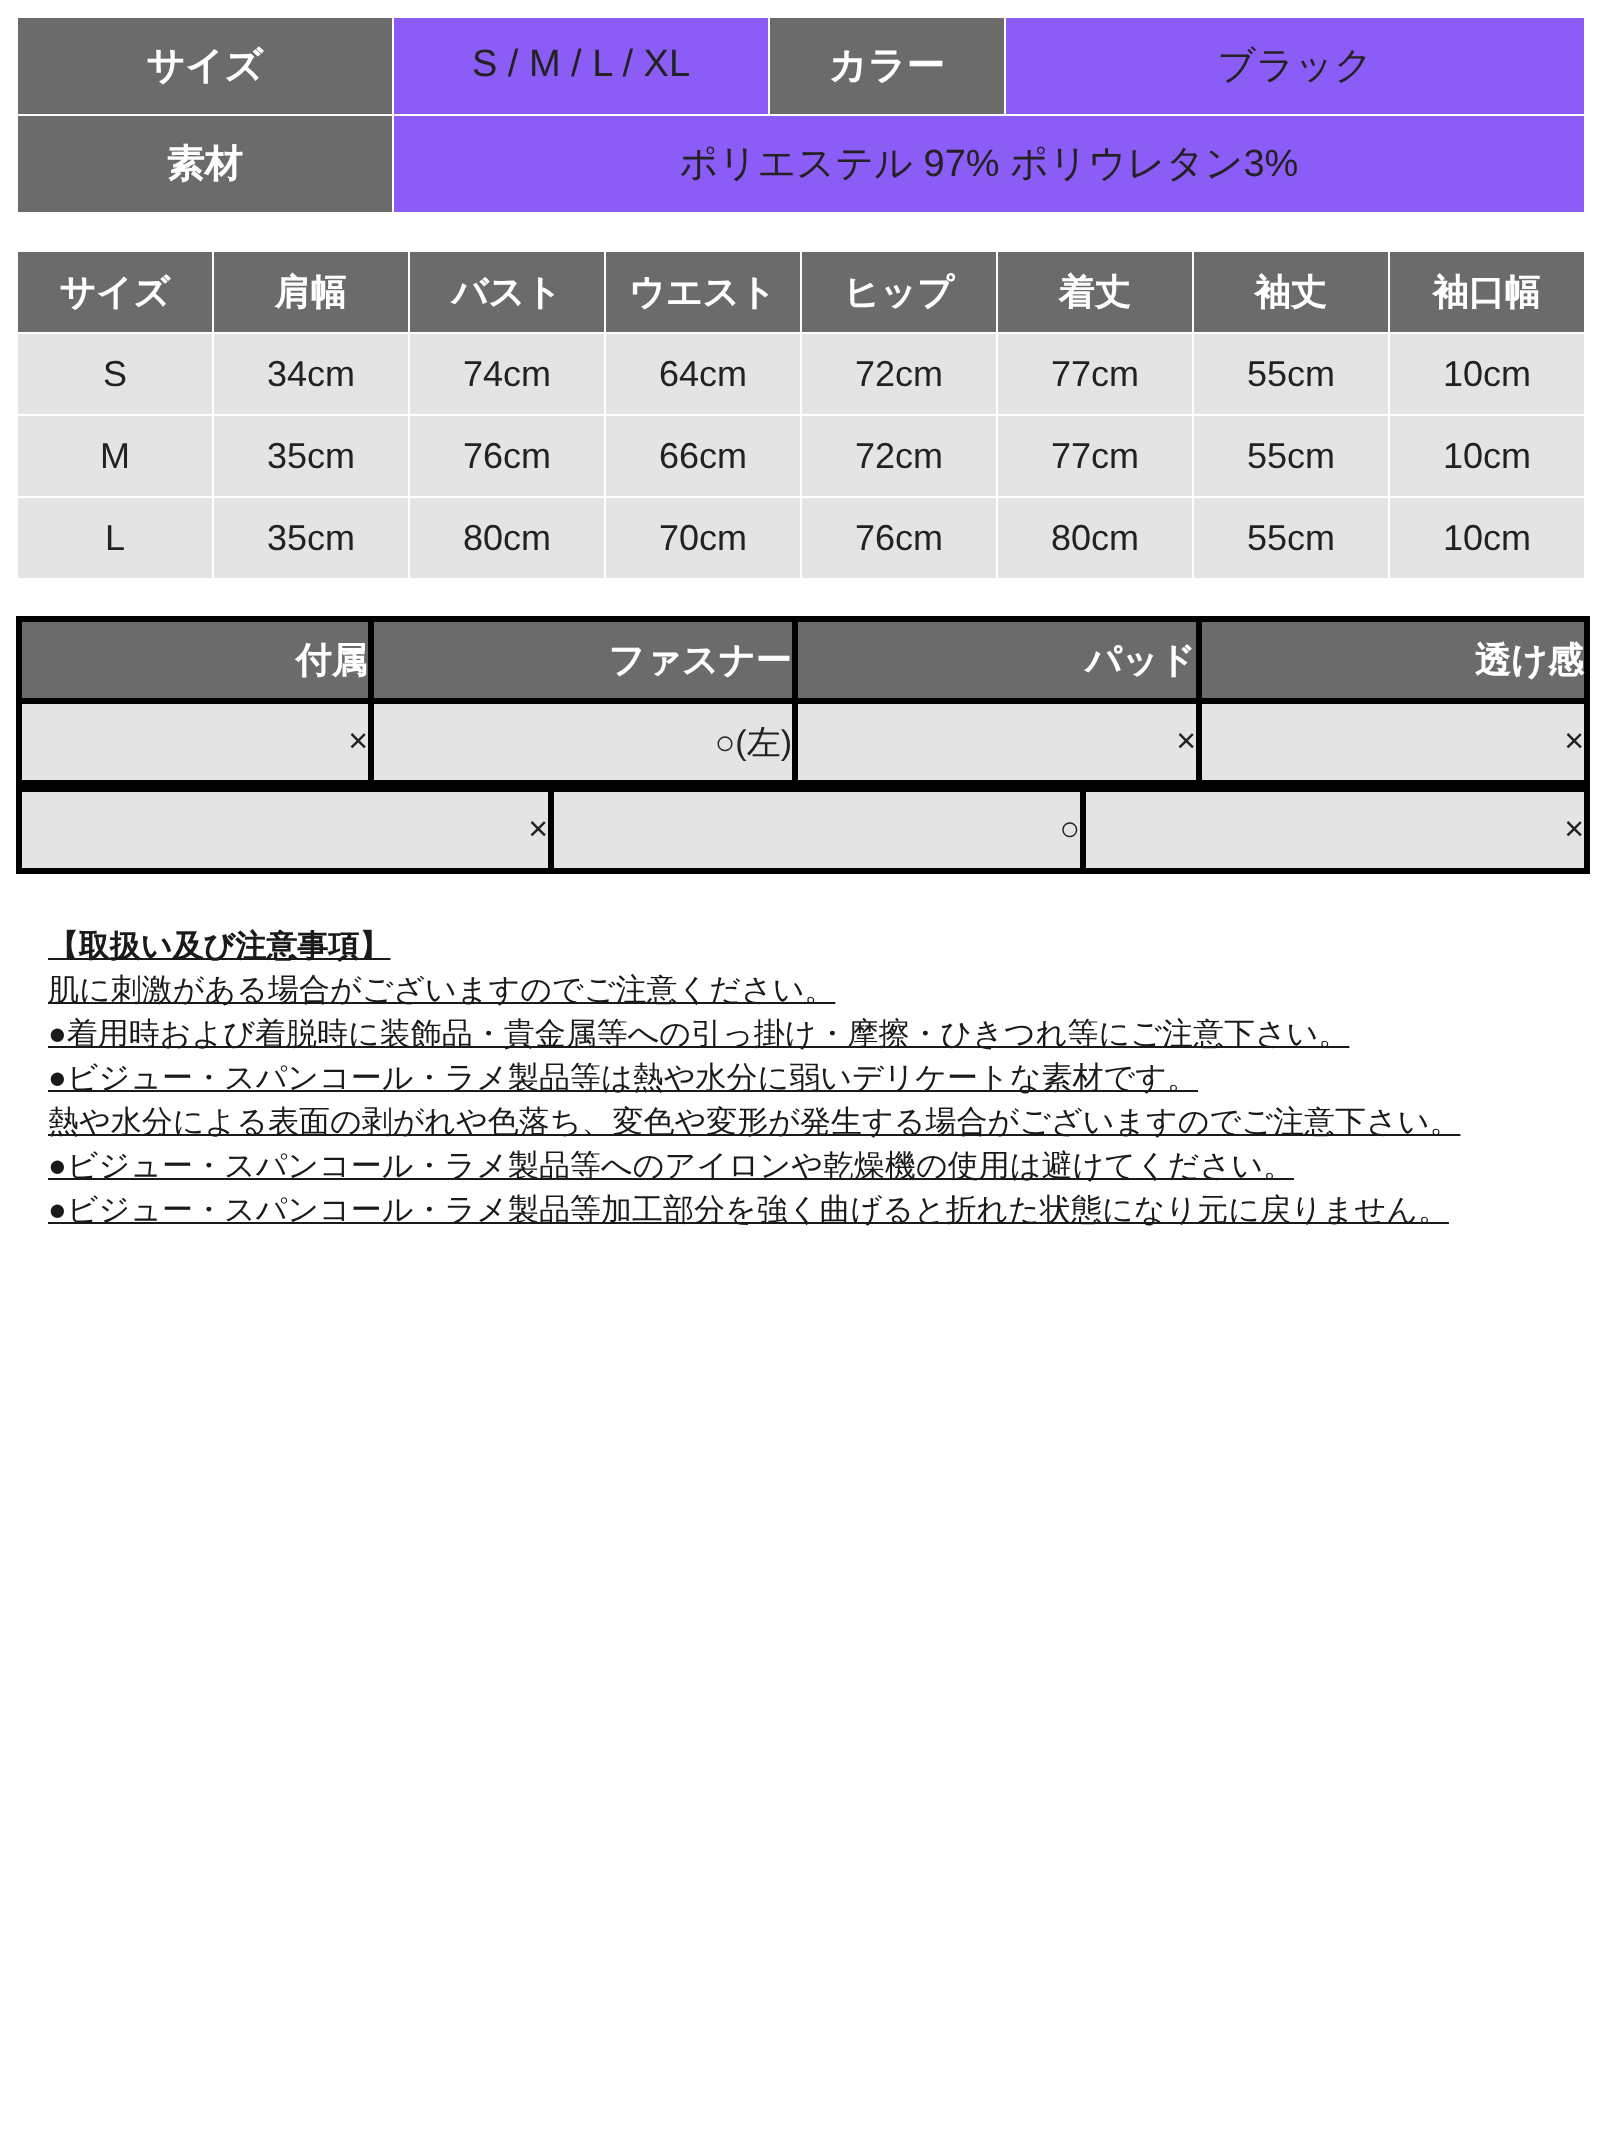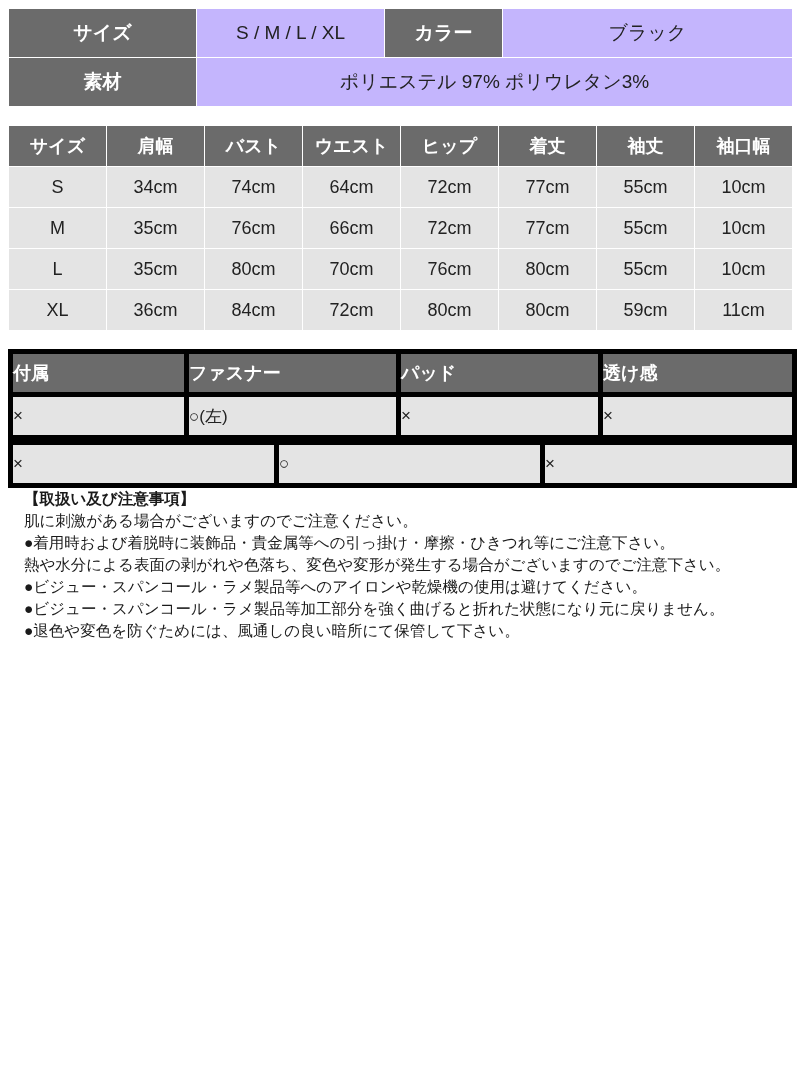--- a/index.html
+++ b/index.html
@@ -32,21 +32,21 @@
     text-align: center;
     font-size: 19px;
     vertical-align: middle;
   }
   .hdr {
     background: #6b6b6b;
     color: #ffffff;
     font-weight: bold;
   }
   .val {
-    background: #c4b5fd;
+    background: #8b5cf6;
     color: #222222;
   }
   .size-table {
     margin-top: 18px;
   }
   .size-table td, .size-table th {
     border: 1px solid #ffffff;
     height: 40px;
     text-align: center;
     font-size: 18px;
@@ -60,42 +60,44 @@
     font-size: 18px;
   }
   .size-table td {
     background: #e4e4e4;
     color: #222222;
   }
   .spec-table {
     margin-top: 18px;
   }
   .spec-table td {
-    border: 5px solid #000000;
+    border: 3px solid #000000;
     height: 38px;
-    text-align: left;
+    text-align: right;
     font-size: 18px;
     vertical-align: middle;
     padding: 0;
   }
   .spec-table td.hdr {
     background: #6b6b6b;
     color: #ffffff;
     font-weight: bold;
   }
   .spec-table td.val {
     background: #e4e4e4;
     color: #222222;
     font-size: 17px;
   }
   .notes {
+    margin-top: 26px;
     padding-left: 16px;
     font-size: 15.5px;
     line-height: 1.42;
     color: #1a1a1a;
+    text-decoration: underline;
   }
   .notes .line {
     white-space: nowrap;
   }
   .notes .title {
     font-weight: bold;
   }
 </style>
 </head>
 <body>
@@ -170,30 +172,20 @@
       <tr>
         <td>L</td>
         <td>35cm</td>
         <td>80cm</td>
         <td>70cm</td>
         <td>76cm</td>
         <td>80cm</td>
         <td>55cm</td>
         <td>10cm</td>
       </tr>
-      <tr>
-        <td>XL</td>
-        <td>36cm</td>
-        <td>84cm</td>
-        <td>72cm</td>
-        <td>80cm</td>
-        <td>80cm</td>
-        <td>59cm</td>
-        <td>11cm</td>
-      </tr>
     </tbody>
   </table>
 
   <table class="spec-table">
     <colgroup>
       <col style="width:176px">
         <col style="width:212px">
         <col style="width:202px">
         <col style="width:194px">
     </colgroup>
@@ -225,19 +217,19 @@
         <td class="val">○</td>
         <td class="val">×</td>
       </tr>
     </tbody>
   </table>
 
   <div class="notes">
     <div class="line title">【取扱い及び注意事項】</div>
     <div class="line">肌に刺激がある場合がございますのでご注意ください。</div>
     <div class="line">●着用時および着脱時に装飾品・貴金属等への引っ掛け・摩擦・ひきつれ等にご注意下さい。</div>
+    <div class="line">●ビジュー・スパンコール・ラメ製品等は熱や水分に弱いデリケートな素材です。</div>
     <div class="line">熱や水分による表面の剥がれや色落ち、変色や変形が発生する場合がございますのでご注意下さい。</div>
     <div class="line">●ビジュー・スパンコール・ラメ製品等へのアイロンや乾燥機の使用は避けてください。</div>
     <div class="line">●ビジュー・スパンコール・ラメ製品等加工部分を強く曲げると折れた状態になり元に戻りません。</div>
-    <div class="line">●退色や変色を防ぐためには、風通しの良い暗所にて保管して下さい。</div>
   </div>
 
 </div>
 
 </body></html>

